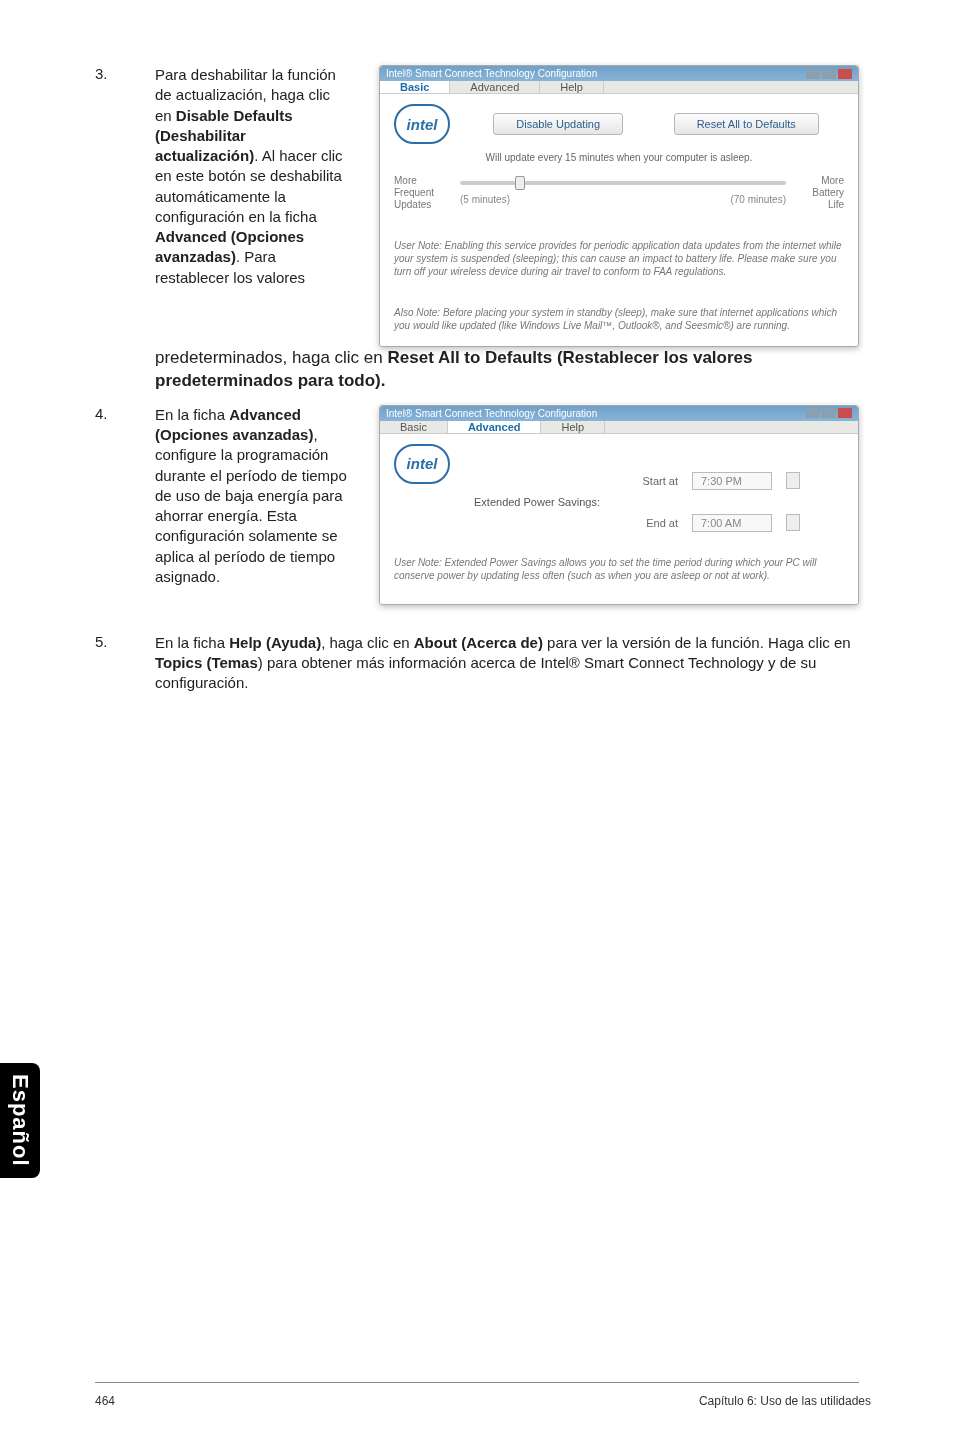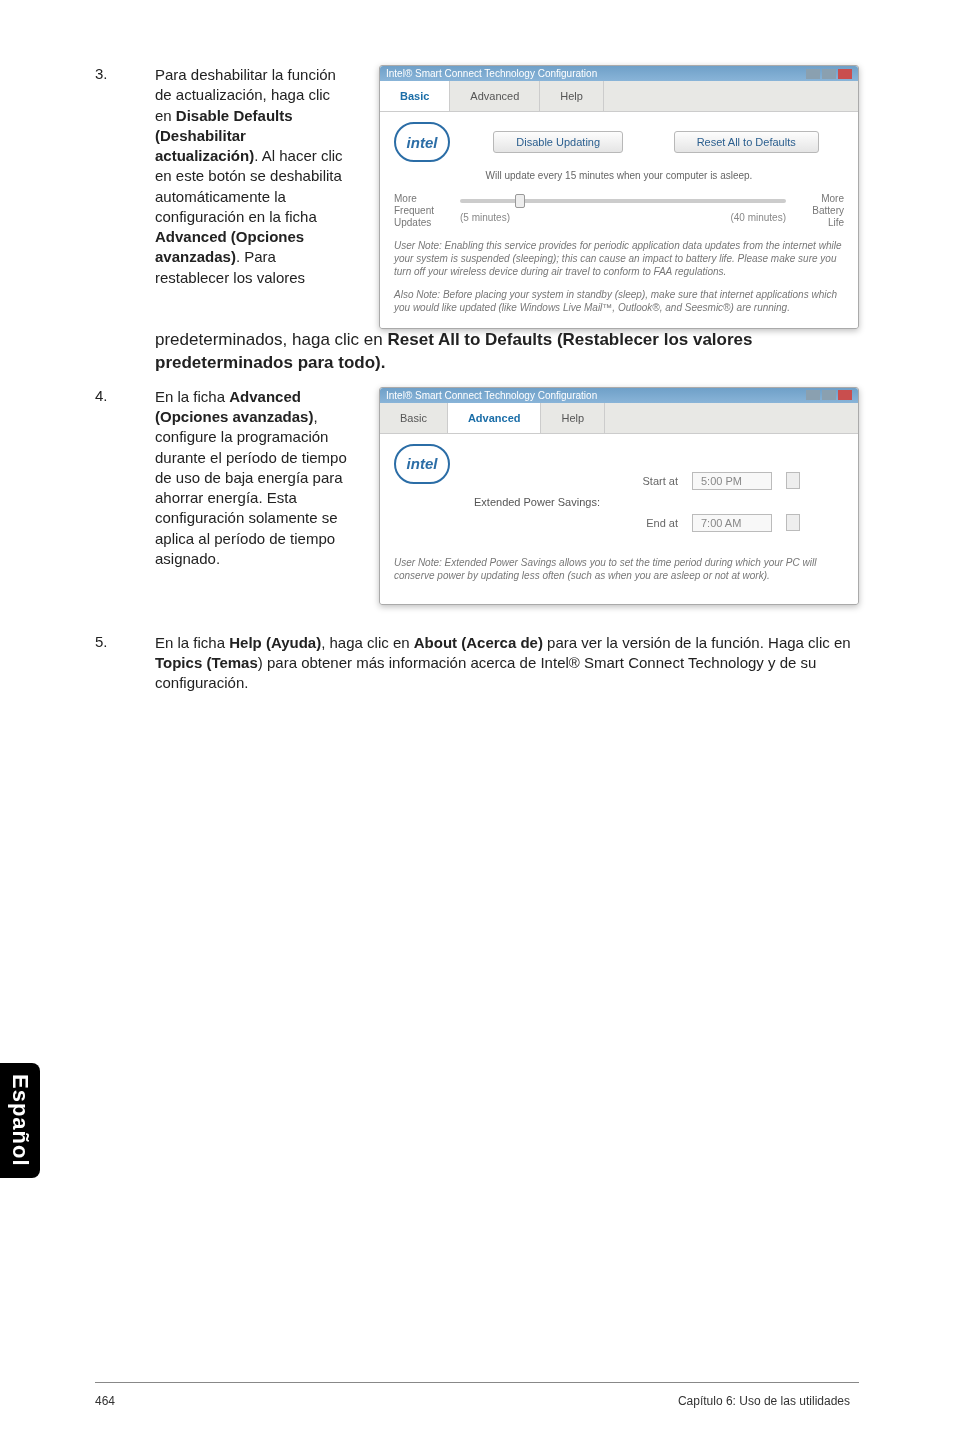--- a/index.html
+++ b/index.html
@@ -27,28 +27,28 @@
       border-radius:3px;
       color:#666;
       font-size:11px;
     }
     .shot-title { background:linear-gradient(#6fa0c8,#89b4d8); color:#fff; font-size:10px; padding:2px 6px; border-radius:3px 3px 0 0; display:flex; justify-content:space-between; align-items:center; }
     .win-btns { display:flex; gap:2px; }
     .win-btns span { width:14px; height:10px; background:#c94e4e; display:inline-block; }
     .win-btns span:first-child { background:#8aa0b0; }
     .win-btns span:nth-child(2) { background:#8aa0b0; }
     .tabs { display:flex; background:#e8e8e5; border-bottom:1px solid #ccc; }
-    .tab { padding:9px 20px; font-size:11px; color:#555; border-right:1px solid #ccc; }
+    .tab { padding:0 20px; font-size:11px; color:#555; border-right:1px solid #ccc; }
     .tab.active { background:#fff; color:#1b6ea8; font-weight:bold; }
     .shot-inner { padding:10px 14px 14px 14px; background:#fff; border-radius:0 0 3px 3px; }
     .intel-logo { width:56px; height:40px; border:2px solid #2b6da6; border-radius:24px; display:flex; align-items:center; justify-content:center; color:#2b6da6; font-weight:bold; font-style:italic; font-size:15px; }
     .btn-pill { border:1px solid #b8b8b8; background:linear-gradient(#fdfdfd,#e5e5e5); border-radius:3px; padding:4px 22px; font-size:11px; color:#2a5e8e; }
     .slider-track { height:4px; background:#ccc; position:relative; border-radius:2px; }
     .slider-thumb { position:absolute; top:-5px; left:17%; width:10px; height:14px; background:#eee; border:1px solid #999; border-radius:2px; }
-    .note { font-size:10px; color:#777; line-height:1.3; font-style:italic; margin-top:10px; }
+    .note { font-size:10px; color:#777; line-height:1.3; font-style:italic; margin-top:28px; }
     .field-row { display:flex; align-items:center; gap:14px; margin:6px 0; }
     .inp { border:1px solid #bbb; padding:2px 8px; font-size:11px; color:#888; width:80px; background:#f8f8f8; }
     .step { width:14px; height:17px; border:1px solid #bbb; background:#eee; display:inline-block; }
 
     
     .side-tab {
       position:absolute;
       left:0; bottom:260px;
       width:40px; height:115px;
       background:#000;
@@ -58,21 +58,21 @@
     }
     .side-tab span {
       writing-mode:vertical-rl;
       font-size:22px;
       font-weight:bold;
       letter-spacing:1px;
     }
 
     
     .footer-line { position:absolute; left:95px; right:95px; bottom:55px; border-top:1px solid #888; }
-    .footer { position:absolute; left:95px; right:104px; bottom:30px; display:flex; justify-content:space-between; font-size:12px; color:#333;margin-top:30px; }
+    .footer { position:absolute; left:95px; right:83px; bottom:30px; display:flex; justify-content:space-between; font-size:12px; color:#333;margin-top:30px; }
 
     .shot1 { width:480px; }
     .shot2 { width:480px; }
     .shot-col { flex:1; display:flex; justify-content:flex-end; }
   </style>
 </head>
 <body>
 
 <div class="page">
 
@@ -106,21 +106,21 @@
           </div>
           <div style="text-align:center;margin:8px 0 12px 0;font-size:10px;color:#666;">Will update every 15 minutes when your computer is asleep.</div>
           <div style="display:flex;align-items:flex-start;font-size:10px;color:#777;">
             <div style="width:58px;line-height:1.2;">More Frequent Updates</div>
             <div style="flex:1;padding:6px 8px 0 8px;">
               <div class="slider-track">
                 <div class="slider-thumb"></div>
               </div>
               <div style="display:flex;justify-content:space-between;font-size:10px;color:#888;margin-top:9px;">
                 <span>(5 minutes)</span>
-                <span>(40 minutes)</span>
+                <span>(70 minutes)</span>
               </div>
             </div>
             <div style="width:50px;line-height:1.2;text-align:right;">More Battery Life</div>
           </div>
           <div class="note">User Note: Enabling this service provides for periodic application data updates from the internet while your system is suspended (sleeping); this can cause an impact to battery life. Please make sure you turn off your wireless device during air travel to conform to FAA regulations.</div>
           <div class="note">Also Note: Before placing your system in standby (sleep), make sure that internet applications which you would like updated (like Windows Live Mail™, Outlook®, and Seesmic®) are running.</div>
         </div>
       </div>
     </div>
   </div>
@@ -147,21 +147,21 @@
           <div class="tab">Basic</div>
           <div class="tab active">Advanced</div>
           <div class="tab">Help</div>
         </div>
         <div class="shot-inner" style="min-height:170px;">
           <div class="intel-logo">intel</div>
           <div style="margin-left:70px;margin-top:-18px;">
             <div class="field-row">
               <div style="width:150px;"></div>
               <div style="width:50px;text-align:right;font-size:11px;color:#666;">Start at</div>
-              <div class="inp">5:00 PM</div>
+              <div class="inp">7:30 PM</div>
               <div class="step"></div>
             </div>
             <div style="font-size:11px;color:#555;margin:2px 0 2px 10px;">Extended Power Savings:</div>
             <div class="field-row">
               <div style="width:150px;"></div>
               <div style="width:50px;text-align:right;font-size:11px;color:#666;">End at</div>
               <div class="inp">7:00 AM</div>
               <div class="step"></div>
             </div>
           </div>

